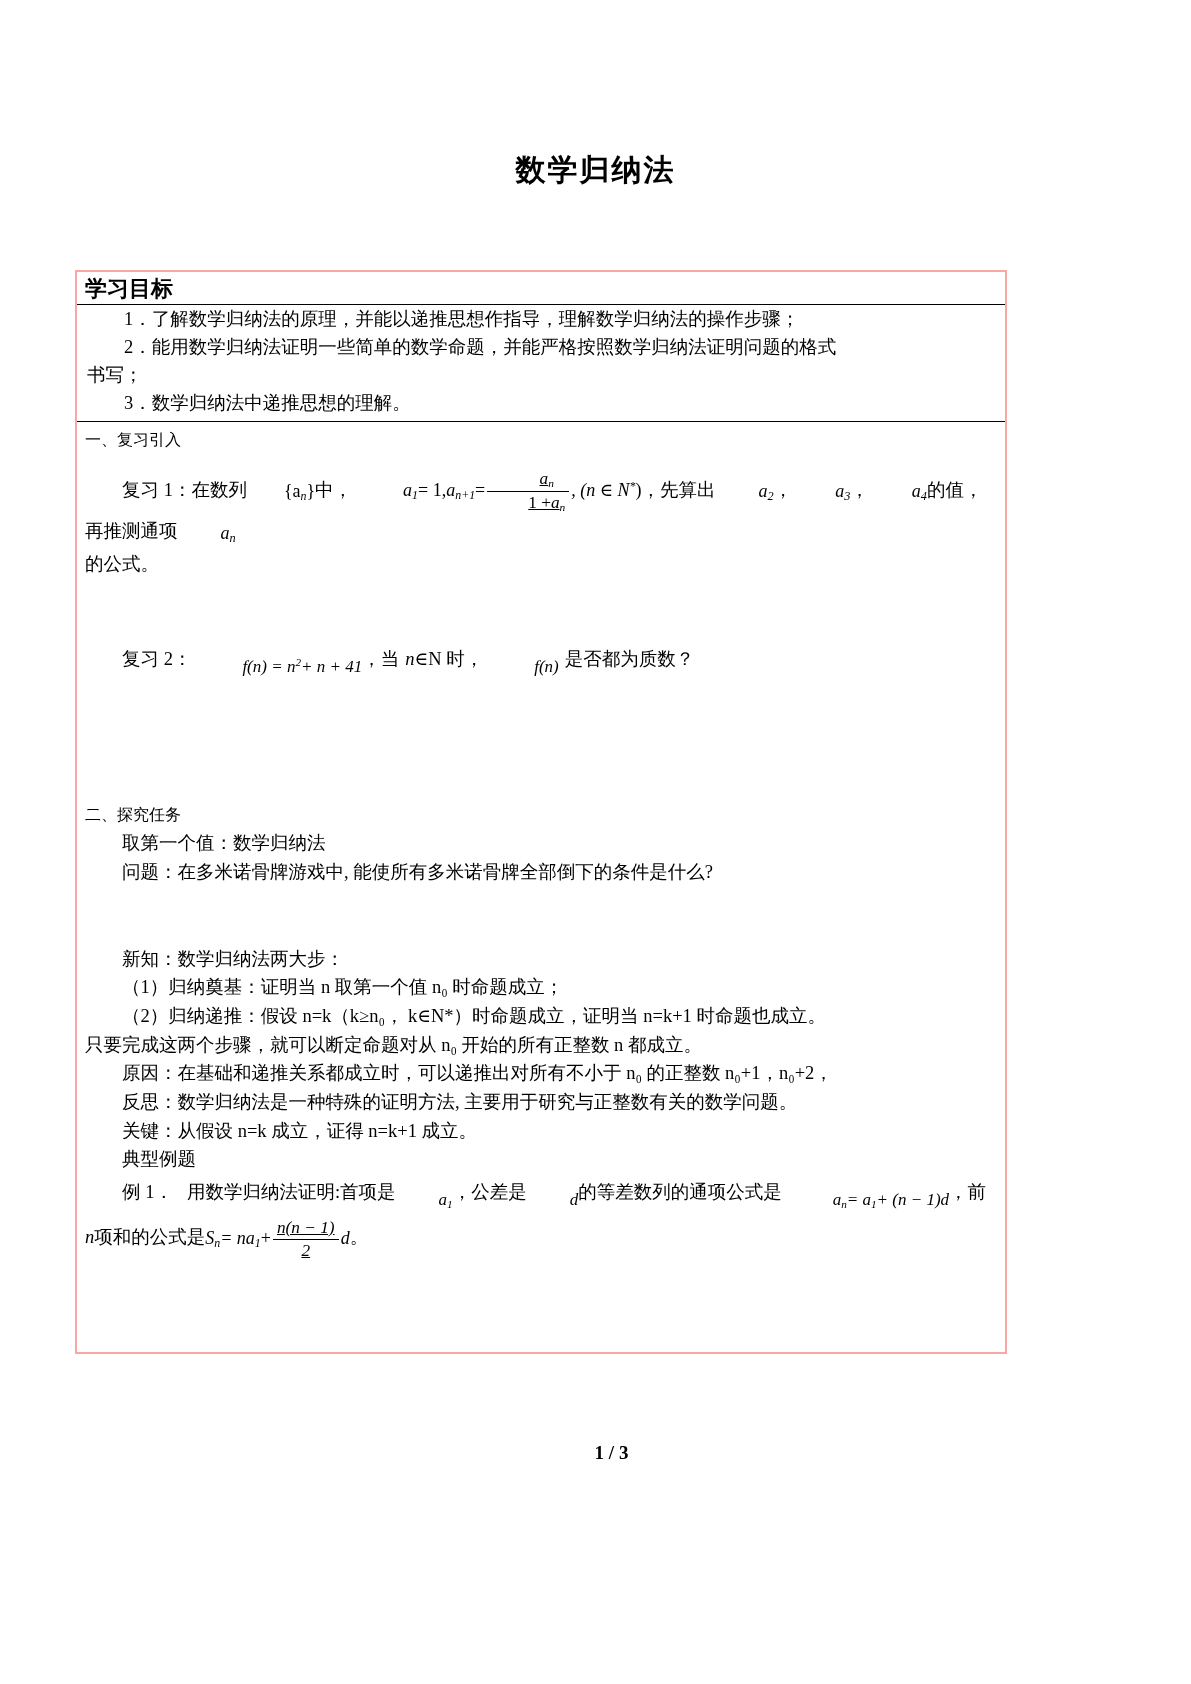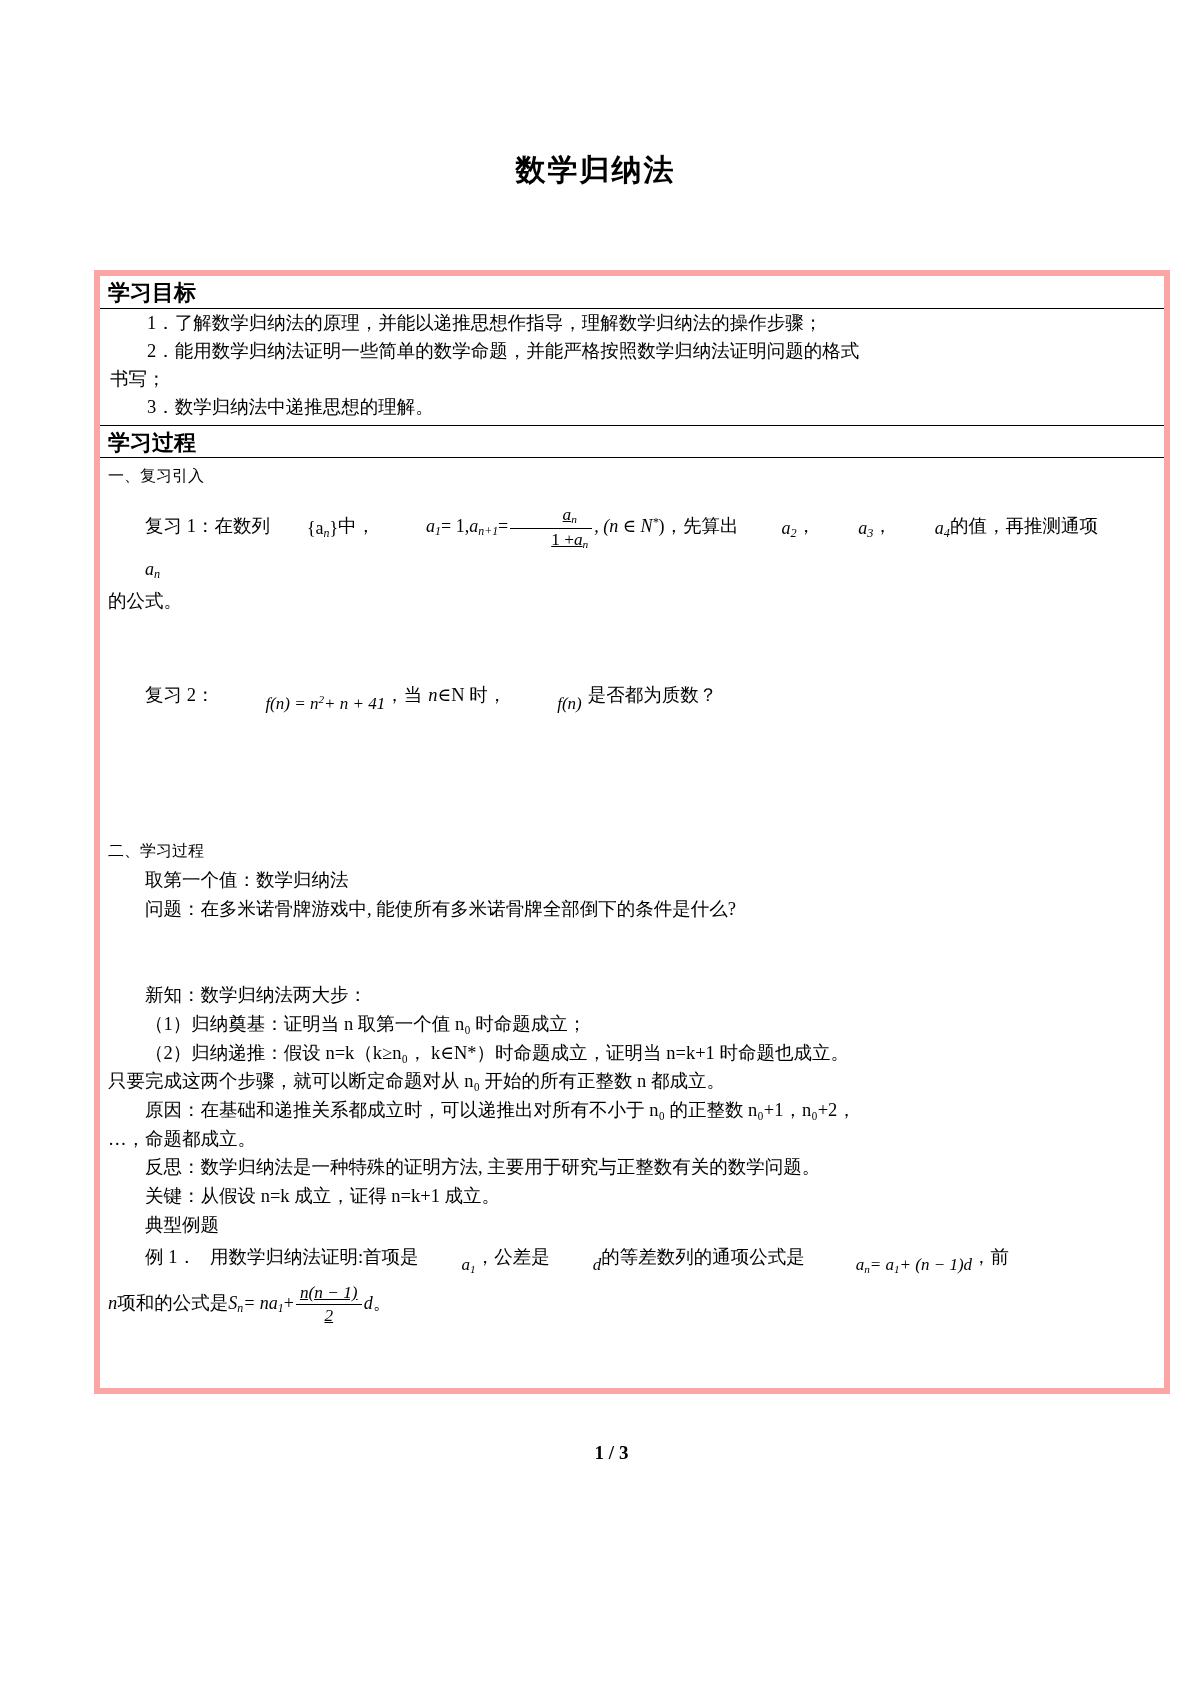--- a/index.html
+++ b/index.html
@@ -30,24 +30,24 @@
     font-weight: 700;
     letter-spacing: 2px;
     margin: 0;
     padding-top: 150px;
     font-family: "DejaVu Serif", "Liberation Serif", serif;
   }
 
   
   .sheet {
     position: absolute;
-    left: 94px;
+    left: 75px;
     top: 270px;
-    width: 1076px;
-    border: 6px solid #fca5a5;
+    width: 932px;
+    border: 2px solid #fca5a5;
     border-collapse: collapse;
     box-sizing: border-box;
   }
   .band {
     border-bottom: 1px solid #000;
     box-sizing: border-box;
   }
   .band:last-child { border-bottom: none; }
 
   .sec-head {
@@ -162,23 +162,20 @@
 
     <div class="band">
       <div class="obj-body">
         <div class="obj-line">1．了解数学归纳法的原理，并能以递推思想作指导，理解数学归纳法的操作步骤；</div>
         <div class="obj-line">2．能用数学归纳法证明一些简单的数学命题，并能严格按照数学归纳法证明问题的格式</div>
         <div class="obj-line wrap">书写；</div>
         <div class="obj-line">3．数学归纳法中递推思想的理解。</div>
       </div>
     </div>
 
-    <div class="band">
-      <div class="sec-head">学习过程</div>
-    </div>
 
     <div class="band">
       <div class="proc-body">
 
         <div class="h2line p-flat">一、复习引入</div>
 
         <div class="gap-sm"></div>
 
         <div class="p-indent" style="line-height:1.9;">
           <span>复习 1：</span><span>在数列</span><span class="mathblk"><span class="mup">{a</span><span class="sub">n</span><span class="mup">}</span></span><span>中，</span><span class="nbsp-m"></span><span class="mathblk"><span>a</span><span class="sub">1</span><span class="mup">= 1,</span><span>a</span><span class="sub">n+1</span><span class="mup">=</span><span class="frac"><span class="num"><span>a</span><span class="sub">n</span></span><span class="den"><span class="mup">1 +</span><span>a</span><span class="sub">n</span></span></span><span>, (n ∈ N</span><span class="sup">*</span><span class="mup">)</span></span><span>，先算出</span><span class="nbsp-s"></span><span class="mathblk"><span>a</span><span class="subsm">2</span></span>，<span class="nbsp-s"></span><span class="mathblk"><span>a</span><span class="subsm">3</span></span>，<span class="nbsp-s"></span><span class="mathblk"><span>a</span><span class="subsm">4</span></span><span>的值，再推测通项</span><span class="nbsp-s"></span><span class="mathblk"><span>a</span><span class="subsm">n</span></span>
@@ -186,33 +183,32 @@
         <div class="p-flat">的公式。</div>
 
         <div class="gap-lg"></div>
 
         <div class="p-indent" style="line-height:1.8;">
           <span>复习 2：</span><span class="nbsp-m"></span><span class="low" style="font-size:17px;"><span>f(n) = n</span><span class="sup">2</span><span>+ n + 41</span></span><span>，当</span><span class="nbsp-s"></span><span class="mi">n</span><span>∈N 时，</span><span class="nbsp-m"></span><span class="low" style="font-size:17px;text-align:center;">f(n)</span><span class="nbsp-s"></span><span>是否都为质数？</span>
         </div>
 
         <div class="gap-xl"></div>
 
-        <div class="h2line p-flat">二、学习过程</div>
+        <div class="h2line p-flat">二、探究任务</div>
         <div class="p-indent">取第一个值：数学归纳法</div>
         <div class="p-indent">问题：在多米诺骨牌游戏中, 能使所有多米诺骨牌全部倒下的条件是什么?</div>
 
         <div class="gap-md"></div>
         <div class="gap-sm"></div>
 
         <div class="p-indent">新知：数学归纳法两大步：</div>
         <div class="p-indent">（1）归纳奠基：证明当 n 取第一个值 n₀ 时命题成立；</div>
         <div class="p-indent">（2）归纳递推：假设 n=k（k≥n₀， k∈N*）时命题成立，证明当 n=k+1 时命题也成立。</div>
         <div class="p-flat">只要完成这两个步骤，就可以断定命题对从 n₀ 开始的所有正整数 n 都成立。</div>
         <div class="p-indent">原因：在基础和递推关系都成立时，可以递推出对所有不小于 n₀ 的正整数 n₀+1，n₀+2，</div>
-        <div class="p-flat">…，命题都成立。</div>
         <div class="p-indent">反思：数学归纳法是一种特殊的证明方法, 主要用于研究与正整数有关的数学问题。</div>
         <div class="p-indent">关键：从假设 n=k 成立，证得 n=k+1 成立。</div>
         <div class="p-indent">典型例题</div>
 
         <div class="p-indent" style="line-height:1.95;">
           <span>例 1．</span><span class="nbsp-m"></span><span>用数学归纳法证明:首项是</span><span class="nbsp-s"></span><span class="low" style="font-size:17px;"><span>a</span><span class="sub">1</span></span><span>，公差是</span><span class="nbsp-s"></span><span class="low" style="font-size:17px;">d</span><span>的等差数列的通项公式是</span><span class="nbsp-m"></span><span class="low" style="font-size:17px;"><span>a</span><span class="sub">n</span><span>= a</span><span class="sub">1</span><span>+ (n − 1)d</span></span><span>，前</span>
         </div>
 
         <div class="p-flat" style="line-height:2.3;">
           <span class="mi">n</span><span>项和的公式是</span><span class="mathblk"><span>S</span><span class="sub">n</span><span>= na</span><span class="sub">1</span><span class="mup">+</span><span class="frac"><span class="num">n(n − 1)</span><span class="den">2</span></span><span>d</span></span><span>。</span>

